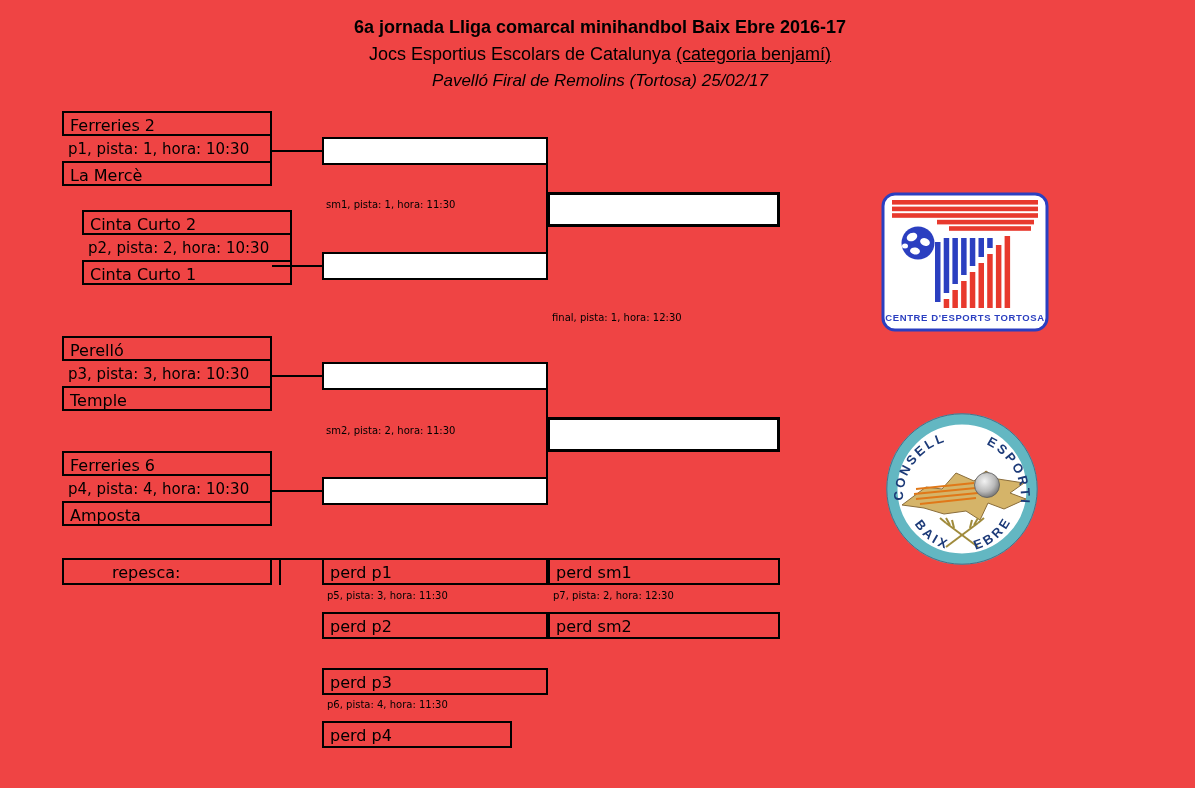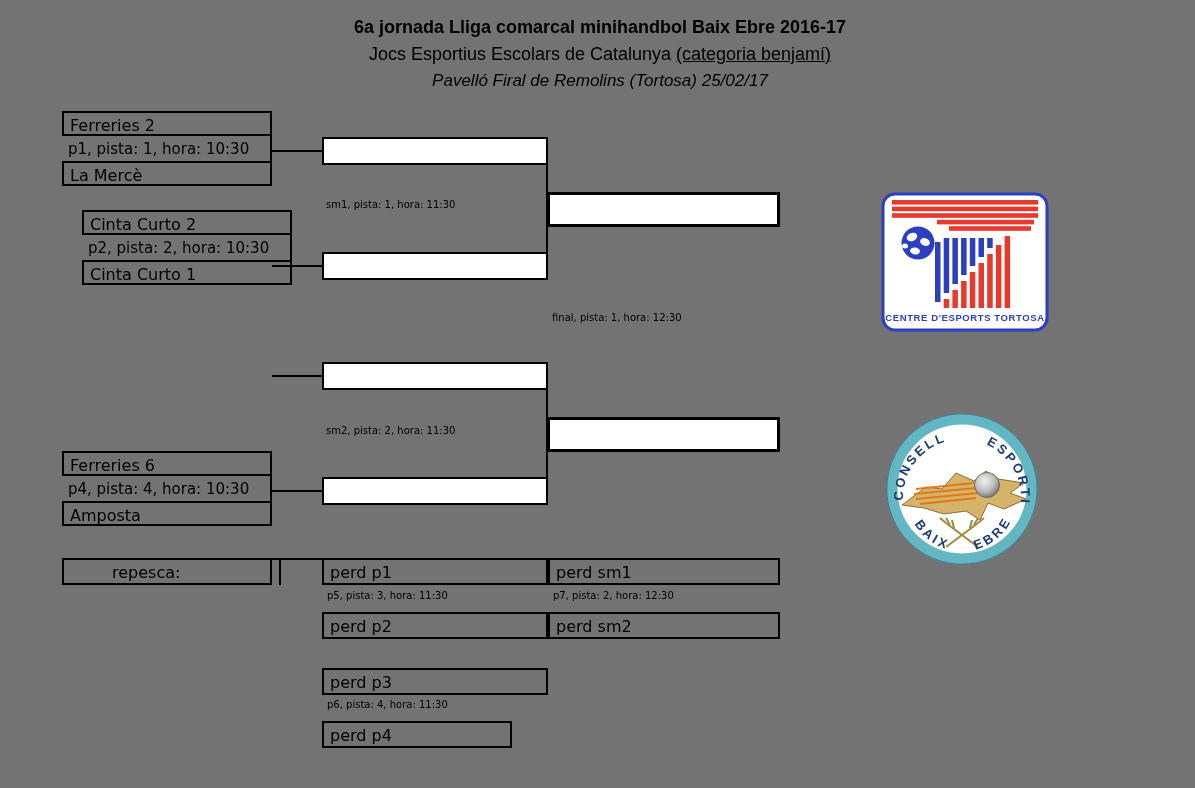--- a/index.html
+++ b/index.html
@@ -1,16 +1,16 @@
 <!DOCTYPE html>
 <html><head>
 <meta charset="utf-8">
 <style>
   html,body{margin:0;padding:0;background:#fff;}
-  .page{position:relative;width:1195px;height:788px;background:#737373;overflow:hidden;
+  .page{position:relative;width:1195px;height:788px;background:#ef4444;overflow:hidden;
         font-family:"DejaVu Sans",sans-serif;color:#000;}
   
   .header{position:absolute;left:0;top:0;width:1200px;text-align:center;
           font-family:"Liberation Sans",sans-serif;}
   .title{position:absolute;left:0;top:17px;width:100%;font-size:18px;font-weight:bold;}
   .subtitle{position:absolute;left:0;top:44px;width:100%;font-size:18px;}
   .subtitle .u{text-decoration:underline;}
   .venue{position:absolute;left:0;top:71px;width:100%;font-size:17px;font-style:italic;}
   
   .group{position:absolute;width:210px;}
@@ -40,20 +40,25 @@
 
   <div class="group" style="left:62px;top:111px;">
     <div class="trow tbox">Ferreries 2</div>
     <div class="trow tinfo">p1, pista: 1, hora: 10:30</div>
     <div class="trow tbox">La Mercè</div>
   </div>
   <div class="group" style="left:62px;top:210px;margin-left:20px;">
     <div class="trow tbox">Cinta Curto 2</div>
     <div class="trow tinfo">p2, pista: 2, hora: 10:30</div>
     <div class="trow tbox">Cinta Curto 1</div>
+  </div>
+  <div class="group" style="left:62px;top:336px;">
+    <div class="trow tbox">Perelló</div>
+    <div class="trow tinfo">p3, pista: 3, hora: 10:30</div>
+    <div class="trow tbox">Temple</div>
   </div>
   <div class="group" style="left:62px;top:451px;">
     <div class="trow tbox">Ferreries 6</div>
     <div class="trow tinfo">p4, pista: 4, hora: 10:30</div>
     <div class="trow tbox">Amposta</div>
   </div>
 
   <div class="hline" style="left:272px;top:150px;width:50px;"></div>
   <div class="hline" style="left:272px;top:265px;width:50px;"></div>
   <div class="hline" style="left:272px;top:375px;width:50px;"></div>

